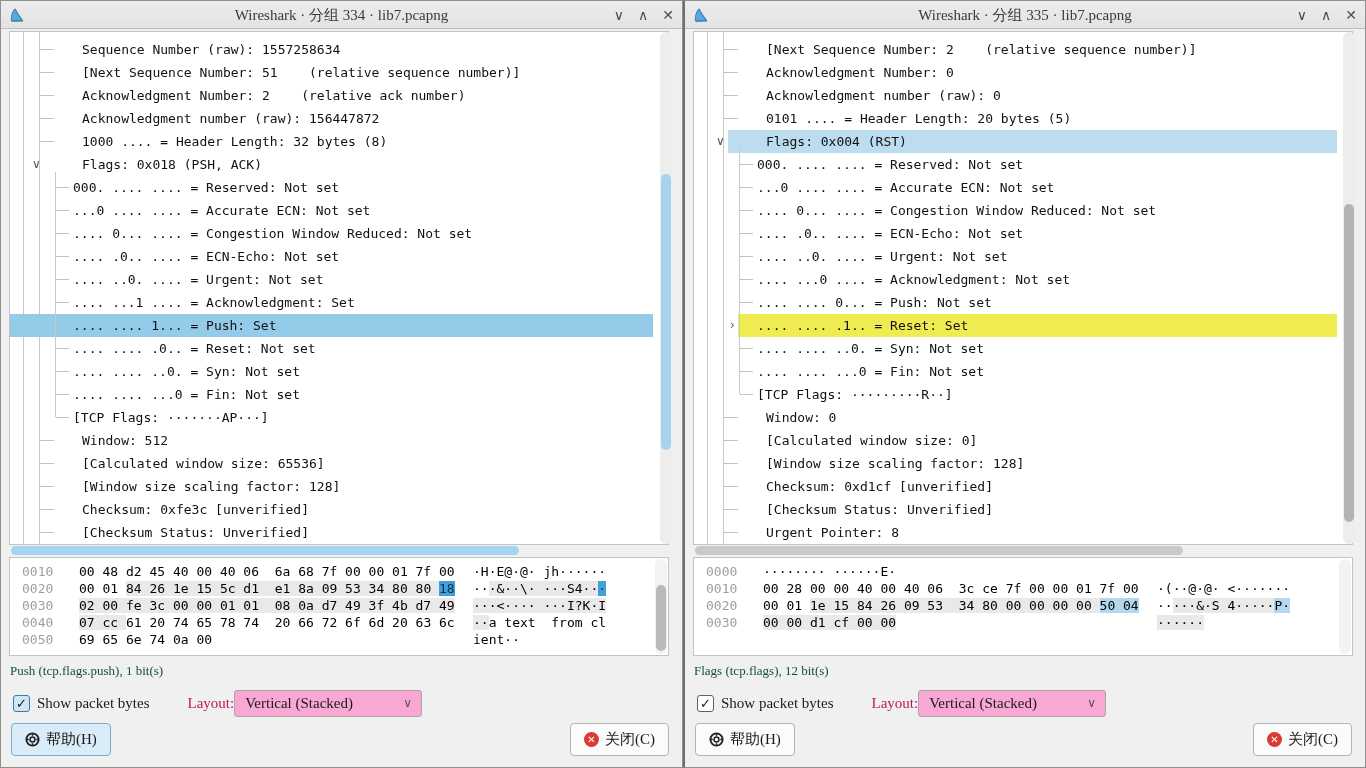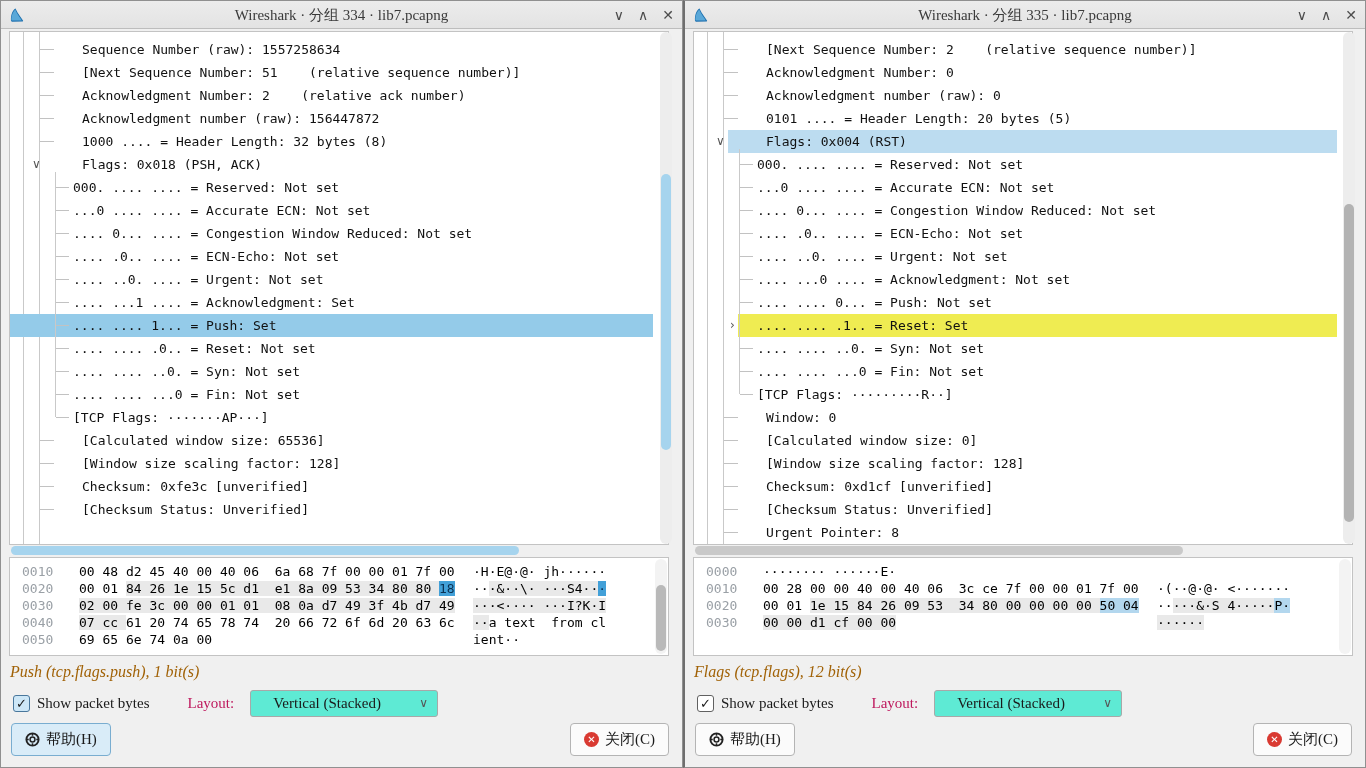--- a/index.html
+++ b/index.html
@@ -49,28 +49,28 @@
   .hoff{color:#9aa0a6;width:40px;margin-right:17px;}
   .hhex{width:394px;}
   .hasc{flex:1;}
   .seg-p{}
   .seg-f{background:#e9e9e9;}
   .seg-s{background:#42a0d8;color:#0a3052;}
   .seg-si{background:#b3d7ee;}
   .hex-vscroll{position:absolute;top:1px;right:1px;width:12px;bottom:1px;background:#f3f3f3;border-radius:6px;}
   .win.left .hex-vscroll .handle{position:absolute;left:1px;top:26px;height:66px;width:10px;border-radius:5px;background:#b9b9b9;}
   
-  .statusline{position:absolute;left:9px;top:662px;font-size:16px;font-style:italic;color:#a16207;}
+  .statusline{position:absolute;left:9px;top:662px;font-size:13px;color:#14532d;}
   .controls{position:absolute;left:12px;top:688px;height:28px;display:flex;align-items:center;}
   .cbox{width:17px;height:17px;border-radius:3px;display:inline-flex;align-items:center;justify-content:center;font-size:13px;font-weight:bold;color:#1a1a1a;font-family:"DejaVu Sans",sans-serif;}
   .win.left .cbox{background:#cde7f7;border:1px solid #49779c;}
   .win.right .cbox{background:#ffffff;border:1px solid #616161;}
   .cbox-label{font-size:15px;color:#1a1a1a;margin-left:7px;}
   .layout-label{font-size:15px;color:#be185d;margin-left:38px;}
-  .select{margin-left:16px;width:188px;height:27px;background:#5eead4;border:1px solid #a8a8a8;border-radius:3px;position:relative;line-height:25px;padding-left:22px;font-size:15px;color:#1a1a1a;}
+  .select{margin-left:0;width:188px;height:27px;background:#f9a8d4;border:1px solid #a8a8a8;border-radius:3px;position:relative;line-height:25px;padding-left:10px;font-size:15px;color:#1a1a1a;}
   .select .arrow{position:absolute;right:9px;top:0;line-height:25px;color:#555;font-size:12px;font-family:"DejaVu Sans",sans-serif;}
   .btnrow{position:absolute;left:0;right:0;top:722px;height:36px;}
   .btn{position:absolute;height:33px;border-radius:4px;font-size:15px;color:#1a1a1a;display:flex;align-items:center;padding:0 13px;gap:6px;}
   .btn-help{left:10px;background:#fbfbfb;border:1px solid #b4b4b4;}
   .win.left .btn-help{background:#d9ecf8;border:1px solid #79add0;}
   .btn-close{right:13px;background:#fbfbfb;border:1px solid #b4b4b4;}
   .xcircle{width:15px;height:15px;border-radius:50%;background:#d93a32;color:#fff;font-size:10px;line-height:15px;text-align:center;font-family:"DejaVu Sans",sans-serif;font-weight:bold;}
   .buoy{width:15px;height:15px;}
 </style>
 </head>
@@ -106,20 +106,21 @@
           <div class="trow lvl2"><span class="tlabel">...0 .... .... = Accurate ECN: Not set</span></div>
           <div class="trow lvl2"><span class="tlabel">.... 0... .... = Congestion Window Reduced: Not set</span></div>
           <div class="trow lvl2"><span class="tlabel">.... .0.. .... = ECN-Echo: Not set</span></div>
           <div class="trow lvl2"><span class="tlabel">.... ..0. .... = Urgent: Not set</span></div>
           <div class="trow lvl2"><span class="tlabel">.... ...1 .... = Acknowledgment: Set</span></div>
           <div class="trow lvl2 hl-active"><span class="tlabel">.... .... 1... = Push: Set</span></div>
           <div class="trow lvl2"><span class="tlabel">.... .... .0.. = Reset: Not set</span></div>
           <div class="trow lvl2"><span class="tlabel">.... .... ..0. = Syn: Not set</span></div>
           <div class="trow lvl2"><span class="tlabel">.... .... ...0 = Fin: Not set</span></div>
           <div class="trow lvl2"><span class="tlabel">[TCP Flags: ·······AP···]</span></div>
+          <div class="trow lvl1"><span class="tlabel">Window: 512</span></div>
           <div class="trow lvl1"><span class="tlabel">[Calculated window size: 65536]</span></div>
           <div class="trow lvl1"><span class="tlabel">[Window size scaling factor: 128]</span></div>
           <div class="trow lvl1"><span class="tlabel">Checksum: 0xfe3c [unverified]</span></div>
           <div class="trow lvl1"><span class="tlabel">[Checksum Status: Unverified]</span></div>
           <div class="gv" style="left: 45px; top: 134px; height: 245px;"></div>
         </div>
     </div>
     <div class="tree-vscroll">
         <div class="handle"></div>
       </div>

